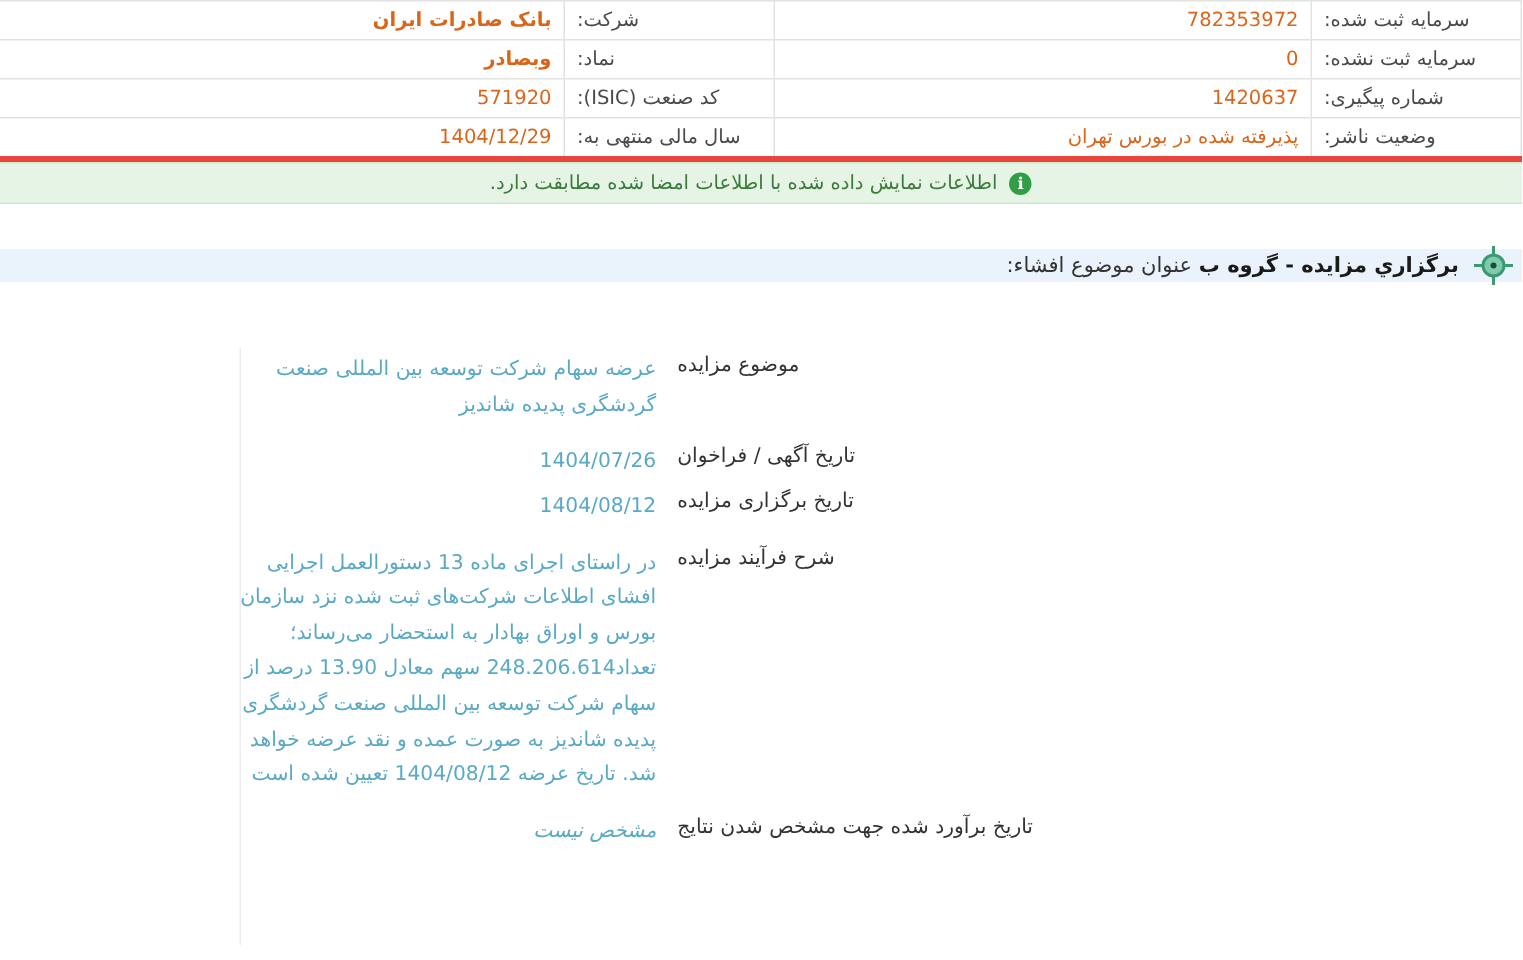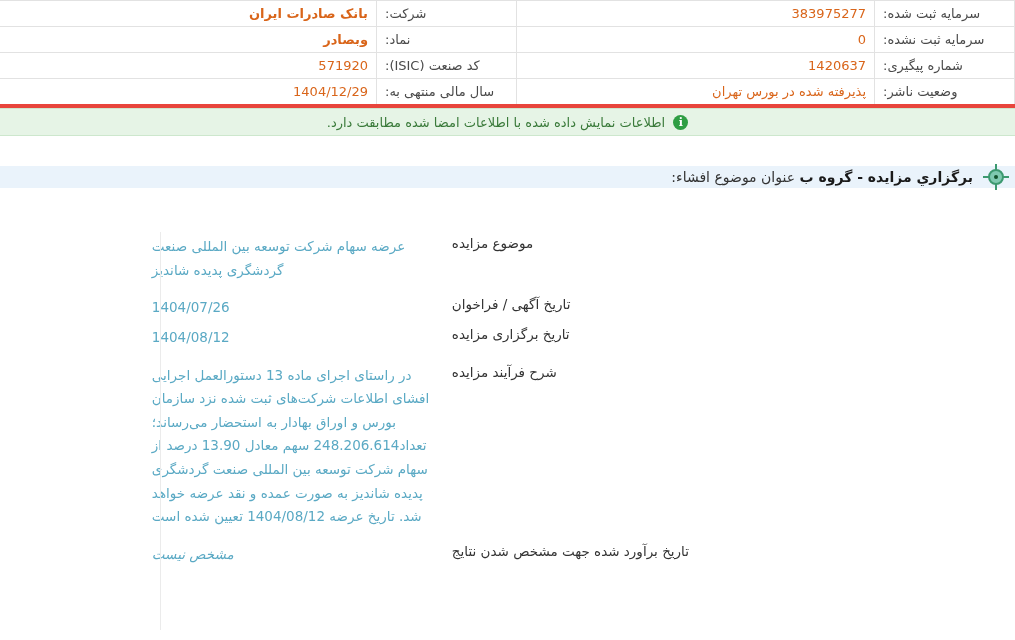--- a/index.html
+++ b/index.html
@@ -130,21 +130,21 @@
   .detail-table td.k {
     color: #333;
     text-align: left;
     white-space: nowrap;
     padding-left: 0;
     padding-right: 8px;
     width: 170px;
   }
   .detail-table td.v {
     color: #5aa9c4;
-    text-align: left;
+    text-align: right;
     line-height: 1.75;
     padding-right: 14px;
     width: 300px;
   }
   .v.num { color: #5aa9c4; }
   .v.plain { color: #333; font-style: italic; }
   .spacer-row td { height: 8px; padding: 0; }
 </style>
 </head>
 <body>
@@ -152,21 +152,21 @@
 <table class="info-table">
   <tbody>
     <tr>
       <td>
         <span class="cell-flex">
             <span class="lbl">سرمایه ثبت شده:</span>
           </span>
       </td>
       <td>
         <span class="cell-right">
-            <span class="val-orange">383975277</span>
+            <span class="val-orange">782353972</span>
           </span>
       </td>
       <td>
         <span class="cell-flex">
             <span class="lbl">شرکت:</span>
           </span>
       </td>
       <td>
         <span class="cell-right">
             <span class="val-orange-b">بانک صادرات ایران</span>

